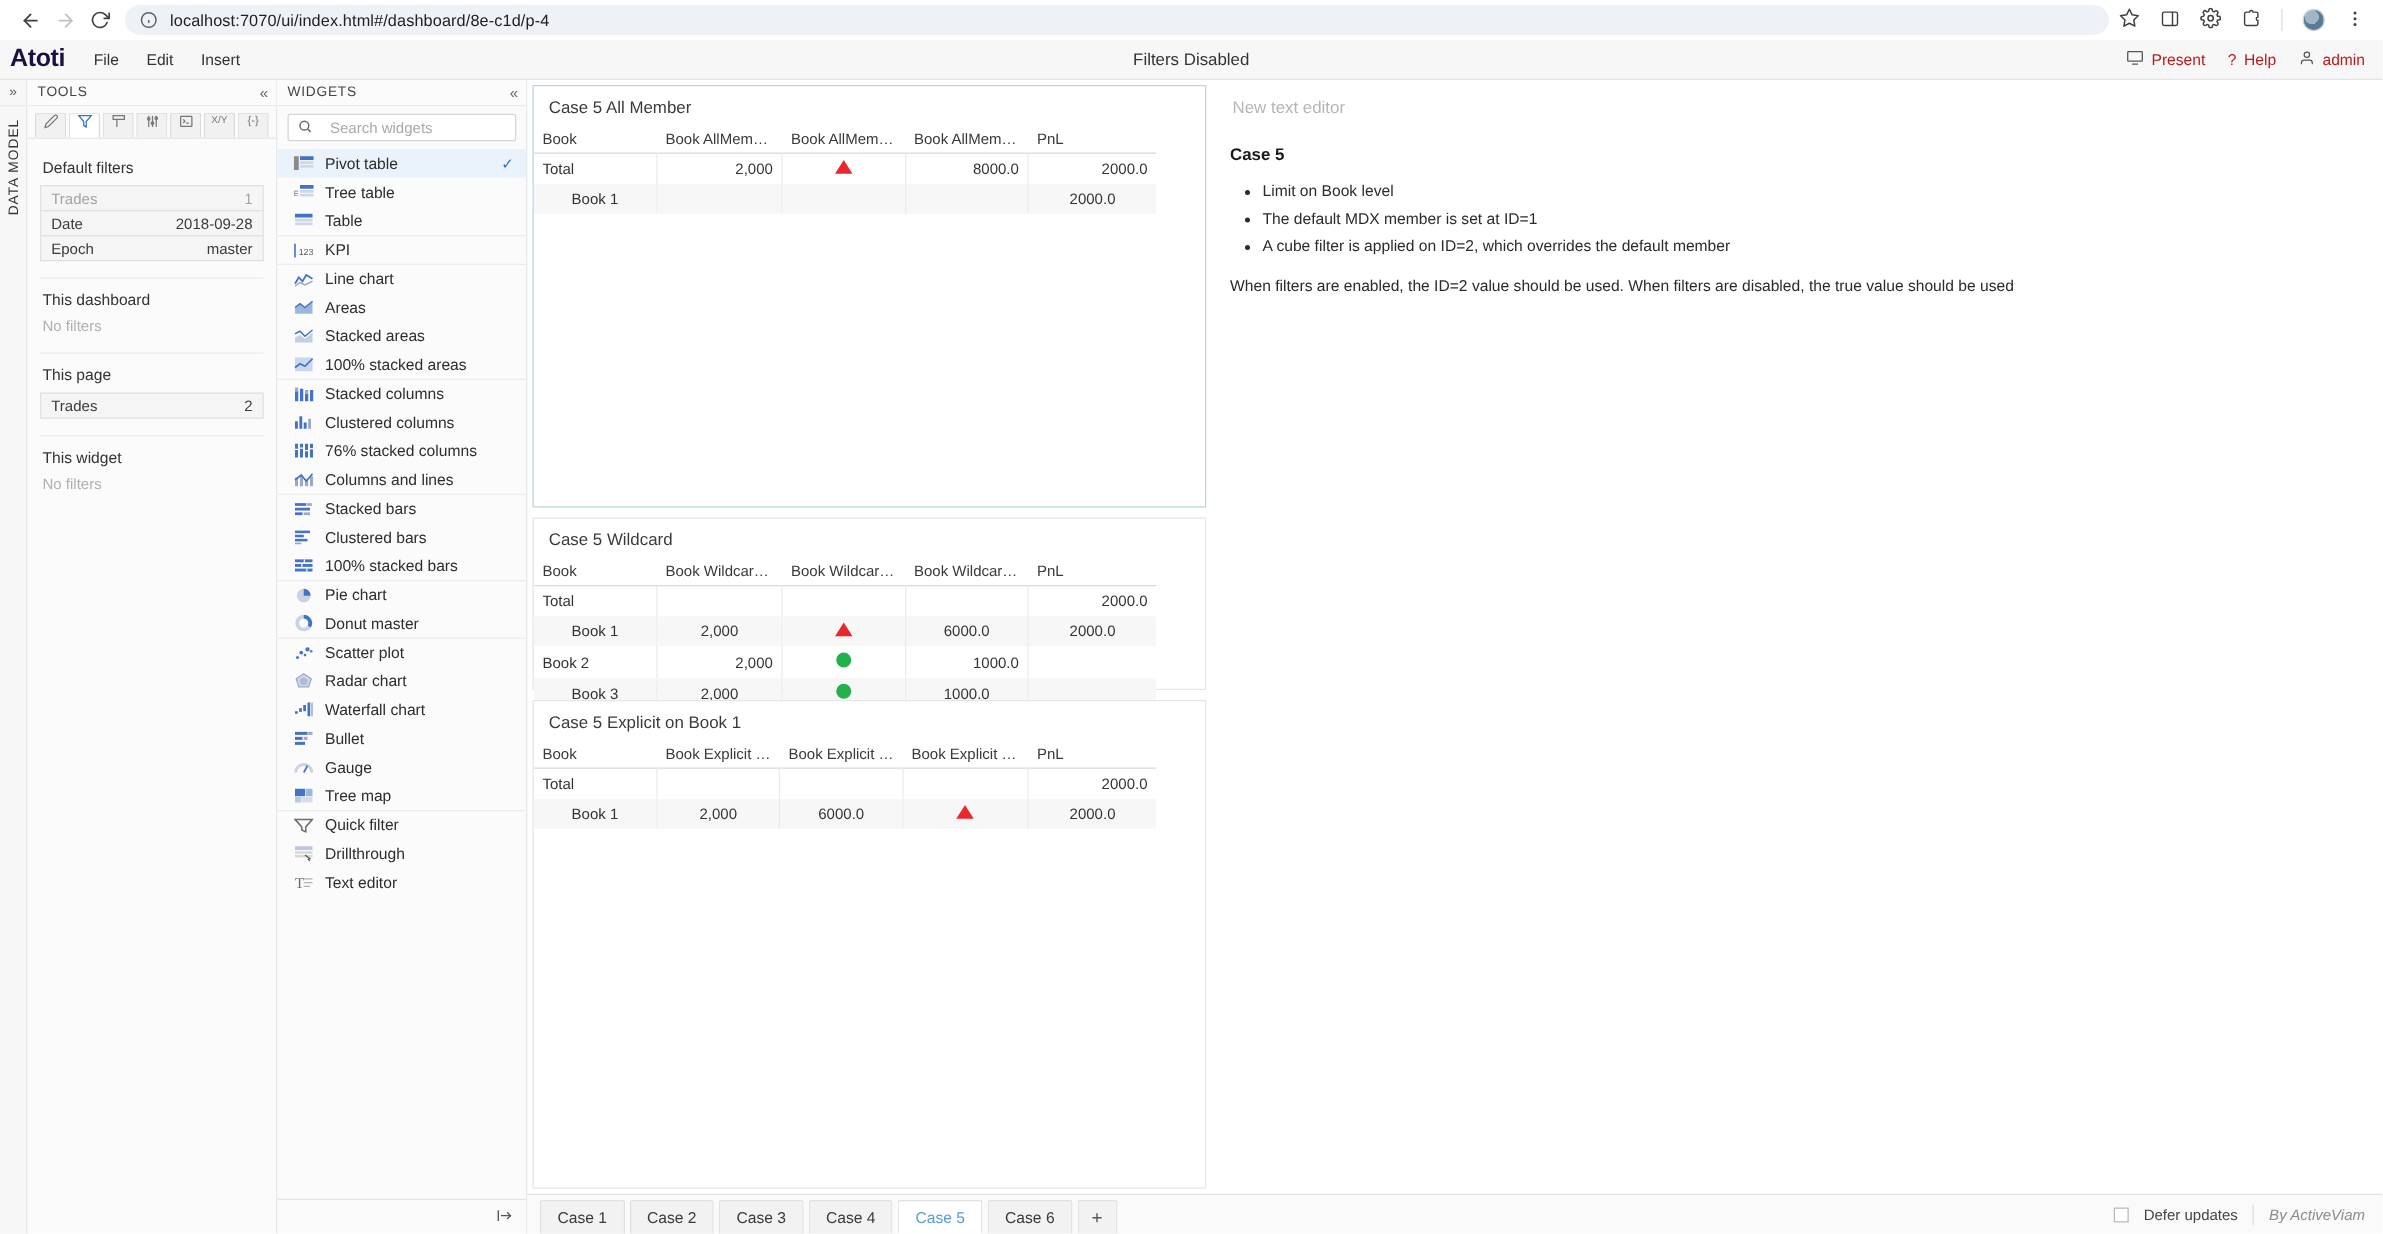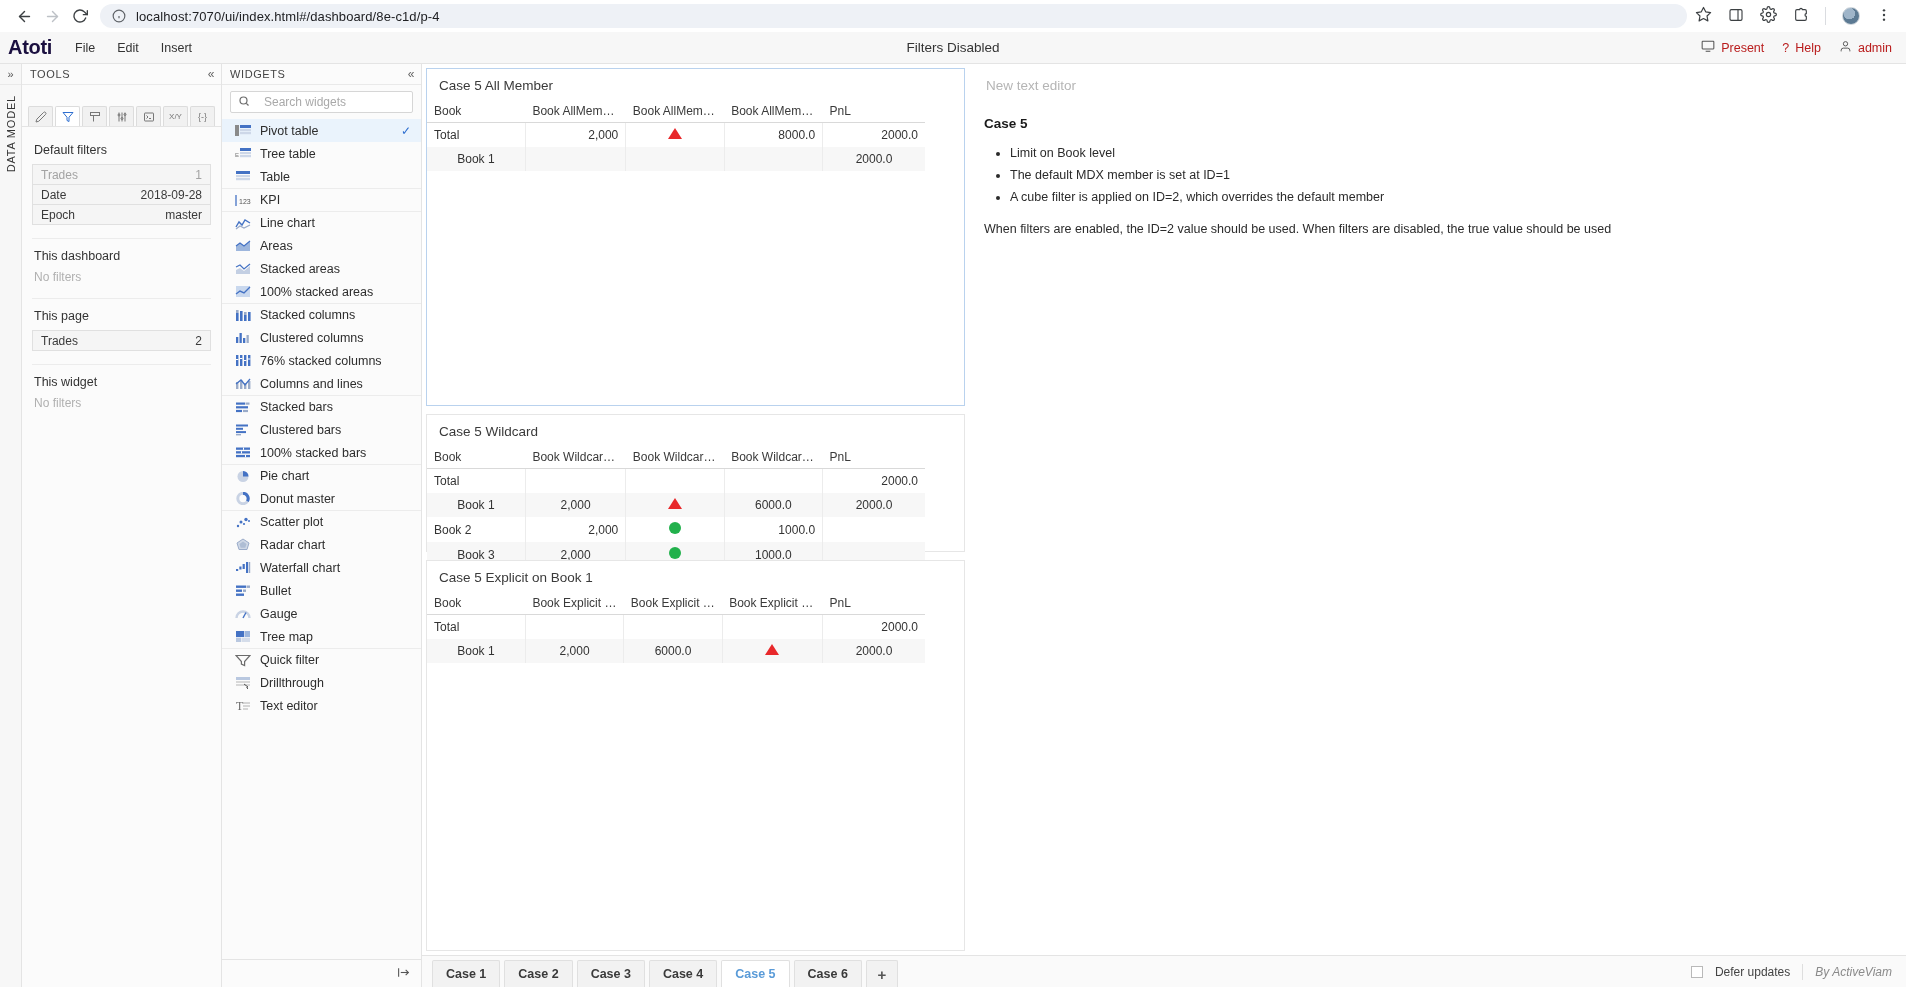--- a/index.html
+++ b/index.html
@@ -36,21 +36,21 @@
   
   .rail { width:22px; background:#f7f7f7; border-right:1px solid #e4e4e4; display:flex; flex-direction:column; align-items:center; }
   .rail-top { height:21px; display:flex; align-items:center; justify-content:center; color:#555; font-size:11px; width:100%; border-bottom:1px solid #e9e9e9;}
   .rail-label { writing-mode:vertical-rl; transform:rotate(180deg); font-size:11px; letter-spacing:0.8px; color:#333; margin-top:10px; }
 
   
   .tools { width:200px; background:#fbfbfb; border-right:1px solid #e4e4e4; display:flex; flex-direction:column; }
   .panel-head { height:21px; display:flex; align-items:center; justify-content:space-between; padding:0 6px 0 8px; font-size:11px; letter-spacing:0.6px; color:#444; border-bottom:1px solid #e9e9e9; background:#fbfbfb;}
   .collapse-ic { color:#666; font-size:12px; cursor:pointer; }
   .tool-tabs { display:flex; padding:5px 6px 0 6px; gap:2px; border-bottom:1px solid #e4e4e4; }
-  .tool-tab { width:26px; height:20px; border:1px solid #dcdcdc; border-bottom:none; background:#f1f1f1; display:flex; align-items:center; justify-content:center; border-radius:2px 2px 0 0; cursor:pointer; color:#777;margin-top:16px; }
+  .tool-tab { width:26px; height:20px; border:1px solid #dcdcdc; border-bottom:none; background:#f1f1f1; display:flex; justify-content:center; border-radius:2px 2px 0 0; cursor:pointer; color:#777; }
   .tool-tab.active { background:#ffffff; color:#2f6fd0; }
   .tool-tab svg { display:block; }
   .tools-content { padding:10px 10px 0 10px; overflow:hidden; }
   .section-title { font-size:12.5px; color:#333; margin:6px 0 7px 2px; }
   .filter-row { height:21px; border:1px solid #e0e0e0; background:#f5f5f5; display:flex; align-items:center; justify-content:space-between; padding:0 8px; font-size:12px; color:#3a3a3a; margin-bottom:-1px; }
   .filter-row.muted { color:#a3a3a3; }
   .nofilters { font-size:12px; color:#b0b0b0; margin:2px 0 0 2px; }
   .sep { height:1px; background:#ececec; margin:14px 0 10px 0; }
 
   
@@ -93,21 +93,21 @@
 
   
   .editor { padding:0 16px 0 10px; font-size:13px; color:#2b2b2b; line-height:1.45; }
   .editor h3 { font-size:13.5px; margin:14px 0 10px 0; color:#1a1a1a; }
   .editor ul { margin:0 0 14px 0; padding-left:26px; }
   .editor li { margin:4px 0; font-size:12.5px; }
   .editor p { margin:10px 0; font-size:12.5px; }
 
   
   .tabbar { height:32px; background:#fafafa; border-top:1px solid #e4e4e4; display:flex; align-items:stretch; padding-left:8px; }
-  .ptab { min-width:56px; padding:0 13px; display:flex; align-items:center; justify-content:center; font-size:12.5px; color:#3a3a3a; border:1px solid #e0e0e0; border-bottom:none; background:#f2f2f2; margin:4px 2px 0 2px; border-radius:2px 2px 0 0; cursor:pointer;font-weight:bold; }
+  .ptab { min-width:56px; padding:0 13px; display:flex; align-items:center; justify-content:center; font-size:12.5px; color:#3a3a3a; border:1px solid #e0e0e0; border-bottom:none; background:#f2f2f2; margin:4px 2px 0 2px; border-radius:2px 2px 0 0; cursor:pointer; }
   .ptab.active { background:#ffffff; color:#5a9bd8; }
   .ptab.add { min-width:32px; padding:0; font-size:15px; color:#555; }
   .tabbar-right { margin-left:auto; display:flex; align-items:center; gap:12px; padding-right:14px; font-size:12px; color:#444; }
   .cbox { width:12px; height:12px; border:1px solid #b9b9b9; background:#fff; display:inline-block; }
   .byav { font-style:italic; color:#8a8a8a; font-size:12px; }
   .vdiv { width:1px; height:16px; background:#dedede; }
 </style>
 </head>
 <body>
 

